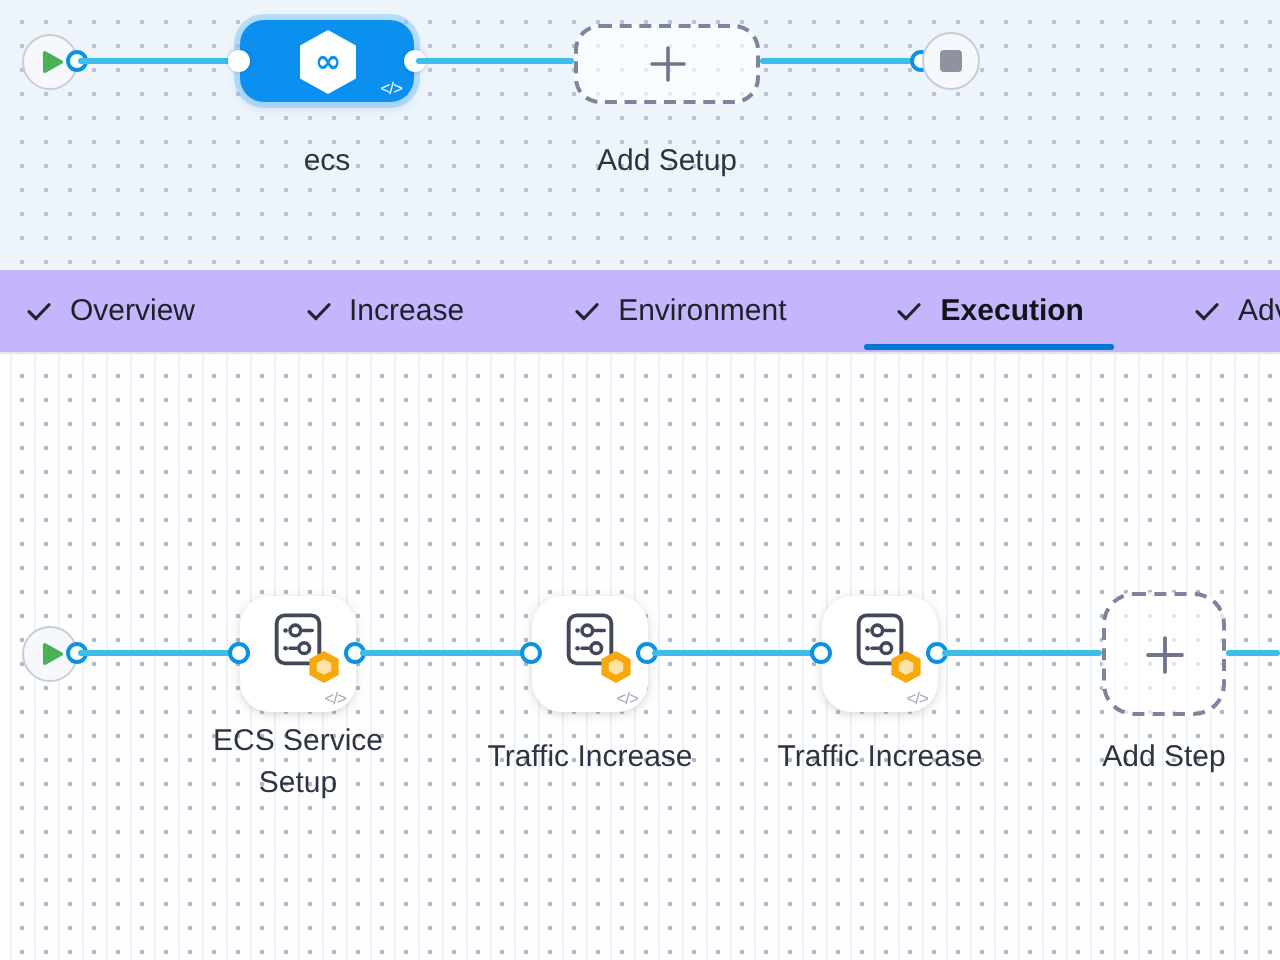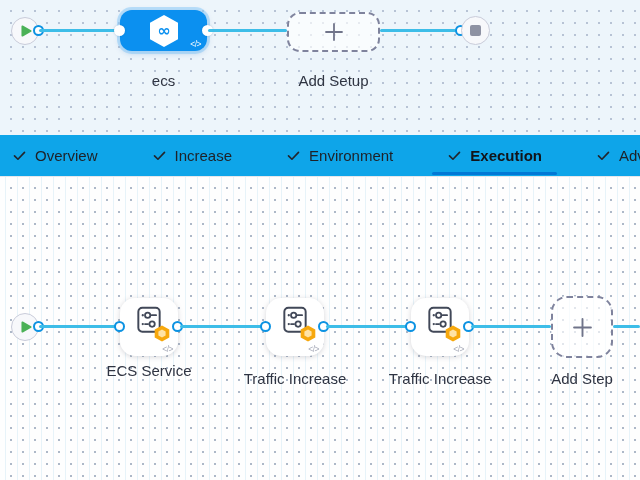--- a/index.html
+++ b/index.html
@@ -19,21 +19,21 @@
     position:absolute;left:0;top:177px;width:640px;height:303px;
     background-color:#fefefe;
     background-image:
       repeating-linear-gradient(90deg,rgba(140,200,230,.20) 0 1px,rgba(0,0,0,0) 1px 12px),
       radial-gradient(circle,#adb8c8 1px,rgba(0,0,0,0) 1.3px);
     background-size:12px 12px;background-position:5px 5px;
   }
   
   .tabbar{
     position:absolute;left:0;top:135px;width:640px;height:42px;
-    background:#0ea5e9;border-bottom:1px solid #e5e7ec;box-sizing:border-box;
+    background:#c4b5fd;border-bottom:1px solid #e5e7ec;box-sizing:border-box;
     display:flex;align-items:stretch;gap:24px;
   }
   .tab{
     position:relative;display:flex;align-items:center;gap:8px;
     padding:0 15px;font-size:15px;color:#1e2127;cursor:pointer;white-space:nowrap;
   }
   .tab.active{font-weight:700;color:#121419;}
   .tab .check{width:15px;height:15px;flex:0 0 auto;}
   .tab-underline{
     position:absolute;left:0;right:0;bottom:1px;height:3px;
@@ -243,20 +243,21 @@
     <div class="dashed-node" style="left:551px;top:119px;width:62px;height:62px;border-radius:16px;">
       <svg width="19" height="19" viewBox="0 0 18 18">
         <path d="M9 1 V17 M1 9 H17" stroke="#70748a" stroke-width="1.8" stroke-linecap="round"></path>
       </svg>
     </div>
 
     <div class="line" style="left:613px;top:148px;width:27px;"></div>
 
     <div class="node-label" style="left:69px;top:183px;width:160px;">
       <div>ECS Service</div>
+      <div>Setup</div>
     </div>
     <div class="node-label" style="left:215px;top:191px;width:160px;">
       <div>Traffic Increase</div>
     </div>
     <div class="node-label" style="left:360px;top:191px;width:160px;">
       <div>Traffic Increase</div>
     </div>
     <div class="node-label" style="left:522px;top:191px;width:120px;">Add Step</div>
   </div>
 

